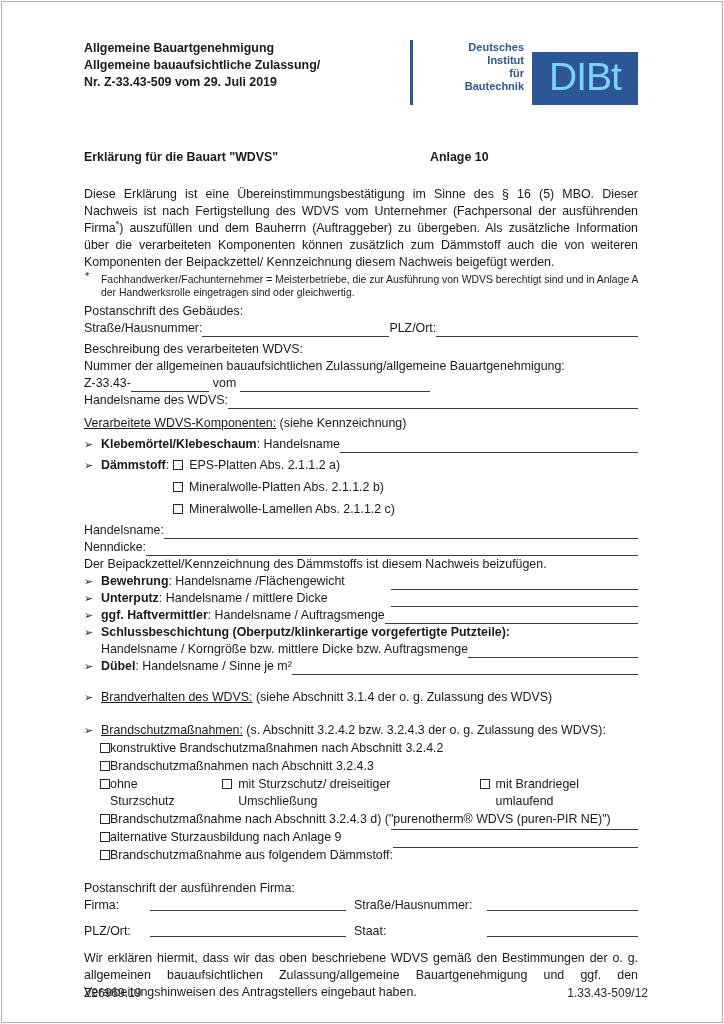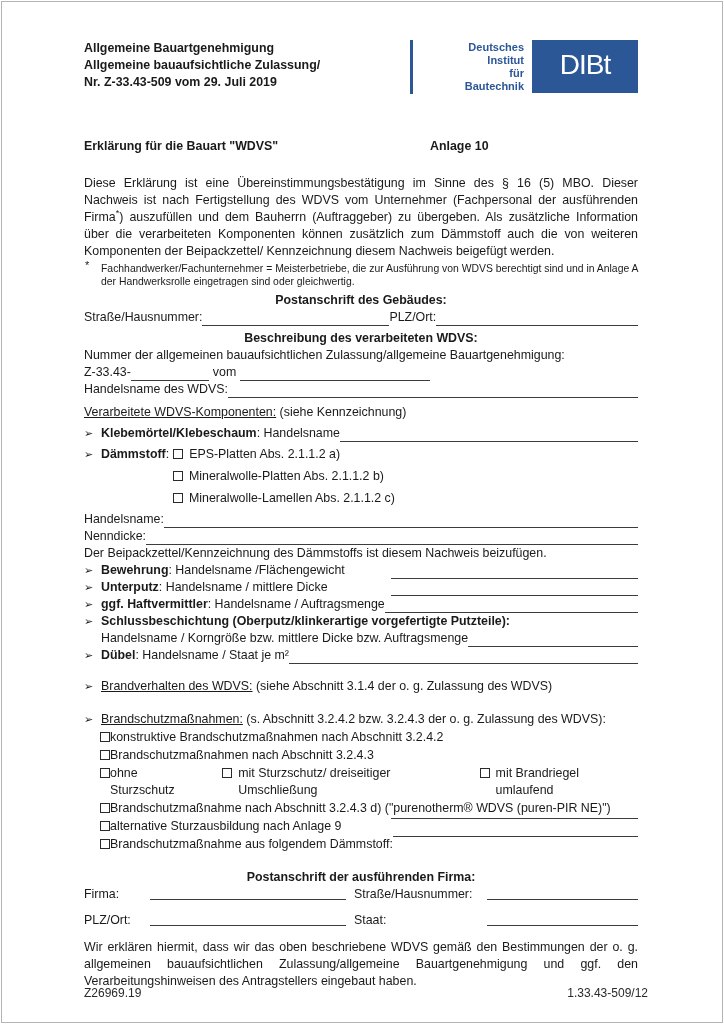--- a/index.html
+++ b/index.html
@@ -23,34 +23,34 @@
   .hdr-left { font-weight:bold; line-height:17px; }
   .logo { display:flex; align-items:stretch; }
   .logo-text {
     color:var(--blue); font-weight:bold; font-size:11px; line-height:13px;
     text-align:right; border-left:3px solid var(--blue);
     padding:1px 8px 1px 52px;
   }
   .logo-box {
     width:106px; height:53px; background:var(--blue);
     display:flex; align-items:center; justify-content:center;
-    color:#ffffff; font-size:28px; letter-spacing:-1px; padding-bottom:4px;
+    color:#7dd3fc; font-size:39px; letter-spacing:-1px; padding-bottom:4px;margin-top:12px;
   }
 
   
   .title-row { display:flex; margin-top:44px; font-weight:bold; }
   .title-row .ttl { width:346px; }
 
   .para { text-align:justify; margin-top:20px; }
   sup { font-size:9px; vertical-align:super; line-height:0; }
 
   .footnote { margin-top:2px; font-size:10.4px; line-height:13px; position:relative; padding-left:17px; }
   .footnote .star { position:absolute; left:1px; top:-3px; font-size:11px; }
 
-  .h-bold { font-weight:bold; margin-top:4px;text-align:center; }
+  .h-bold { font-weight:normal; margin-top:4px; }
   .h-underline { font-weight:normal; text-decoration:underline; }
 
   .row { display:flex; align-items:stretch; }
   .line { border-bottom:1px solid #3c3c3c; display:inline-block; }
   .fill { flex:1 1 auto; }
   .w80  { width:78px; }
   .w190 { width:190px; }
   .w247 { width:247px; flex:0 0 auto; margin-left:auto; }
   .gap4 { width:4px; flex:0 0 auto; }
 
@@ -195,21 +195,21 @@
   <div class="row">
     <span class="bullet">➢</span>
     <span><b>Schlussbeschichtung (Oberputz/klinkerartige vorgefertigte Putzteile):</b></span>
   </div>
   <div class="row indent">
     <span>Handelsname / Korngröße bzw. mittlere Dicke bzw. Auftragsmenge </span>
     <span class="line fill"></span>
   </div>
   <div class="row">
     <span class="bullet">➢</span>
-    <span><b>Dübel</b><span>: Handelsname / Staat je m²</span></span>
+    <span><b>Dübel</b><span>: Handelsname / Sinne je m²</span></span>
     <span class="line fill"></span>
   </div>
 
   <div class="row mt14">
     <span class="bullet">➢</span>
     <span><span class="h-underline">Brandverhalten des WDVS:</span><span> (siehe Abschnitt 3.1.4 der o. g. Zulassung des WDVS)</span></span>
   </div>
 
   <div class="row mt16">
     <span class="bullet">➢</span>

